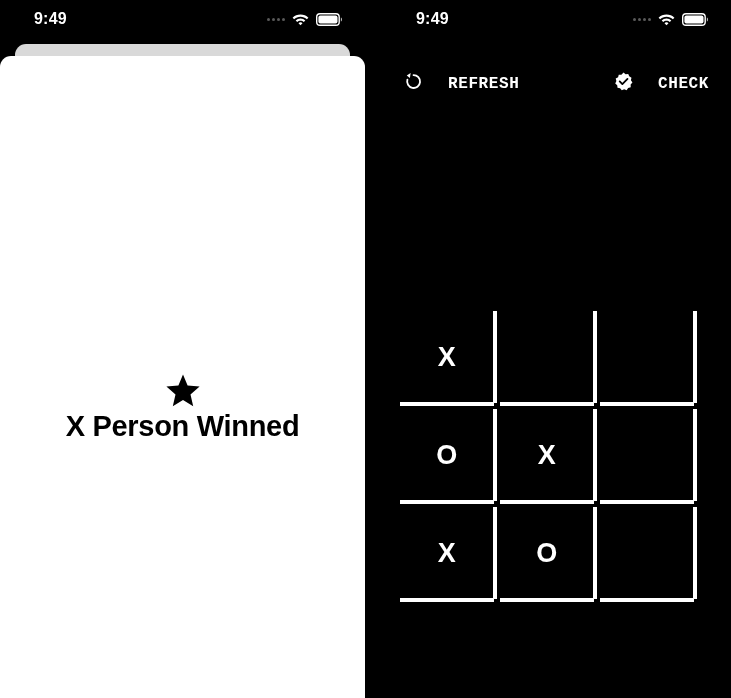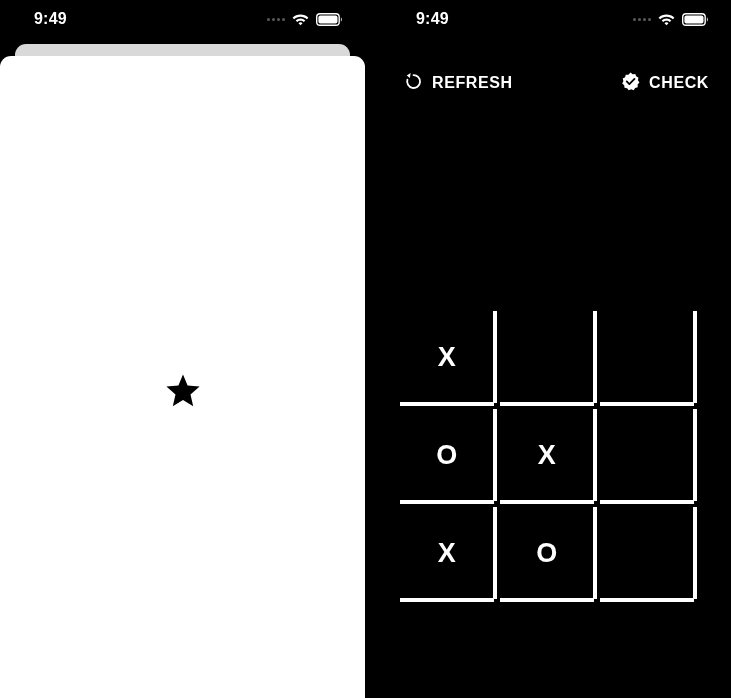--- a/index.html
+++ b/index.html
@@ -115,26 +115,26 @@
     left: 0;
     right: 0;
     display: flex;
     align-items: center;
     justify-content: space-between;
     padding: 0 22px 0 22px;
   }
   .action-btn {
     display: flex;
     align-items: center;
-    gap: 9px;
+    gap: 25px;
     color: #ffffff;
     background: transparent;
     border: 0;
     cursor: pointer;
-    font-family: Liberation Sans, sans-serif;
+    font-family: Liberation Mono, monospace;
   }
   .action-label {
     font-size: 16px;
     font-weight: bold;
     letter-spacing: 0.6px;
     color: #ffffff;
   }
 
   .players-row {
     position: absolute;
@@ -237,20 +237,21 @@
       </span>
     </div>
 
     <div class="sheet-back"></div>
 
     <div class="sheet-front">
       <div class="winner-block">
         <svg class="star-icon" width="36" height="34" viewBox="0 0 36 34">
           <path d="M18 0.5 L22.6 11.6 L34.6 12.6 L25.5 20.5 L28.2 32.2 L18 26 L7.8 32.2 L10.5 20.5 L1.4 12.6 L13.4 11.6 Z" fill="#000000"></path>
         </svg>
+        <div class="winner-text">X Person Winned</div>
       </div>
     </div>
   </div>
 
   <div class="panel panel-right">
 
     <div class="status-bar">
       <span class="status-time">9:49</span>
       <span class="status-right">
         <span class="signal-dots">

